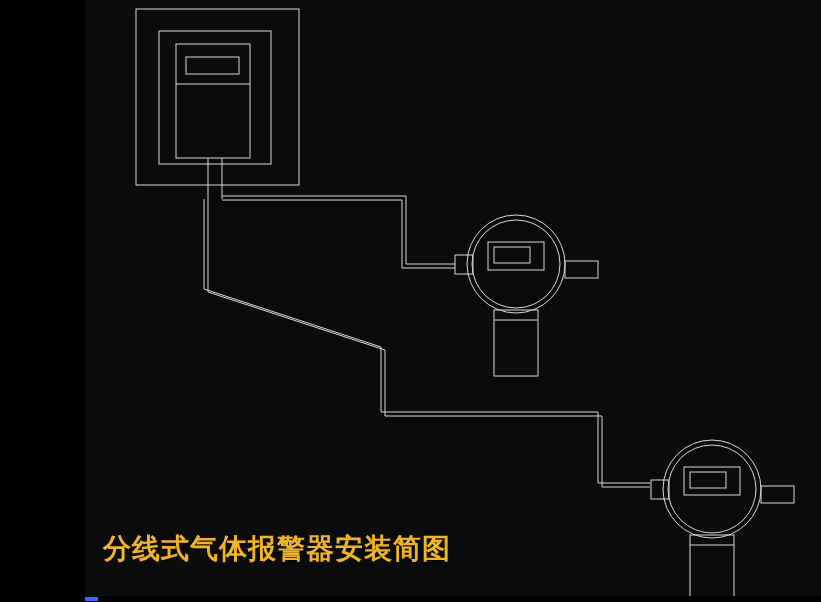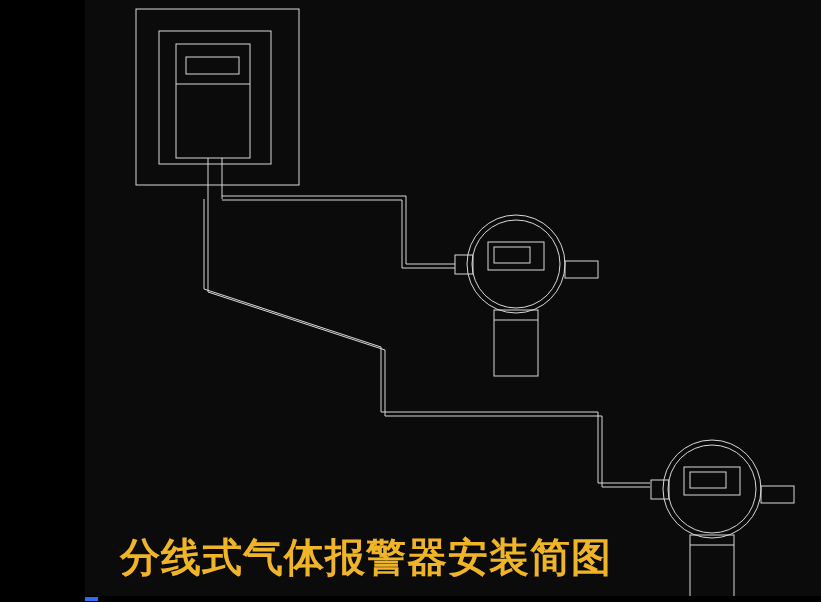--- a/index.html
+++ b/index.html
@@ -52,23 +52,23 @@
   svg.diagram rect,
   svg.diagram line,
   svg.diagram circle,
   svg.diagram polyline {
     fill: none;
     stroke: var(--line, #d9d9d9);
     stroke-width: 1;
   }
   .diagram-title {
     position: absolute;
-    left: 120px;
+    left: 103px;
     top: 530px;
-    font-size: 40px;
+    font-size: 28px;
     font-weight: bold;
     letter-spacing: 1px;
     color: var(--title, #f0b429);
     white-space: nowrap;
     text-shadow: 0 1px 1px rgba(0,0,0,0.6);
   }
 </style>
 </head>
 <body>
 

